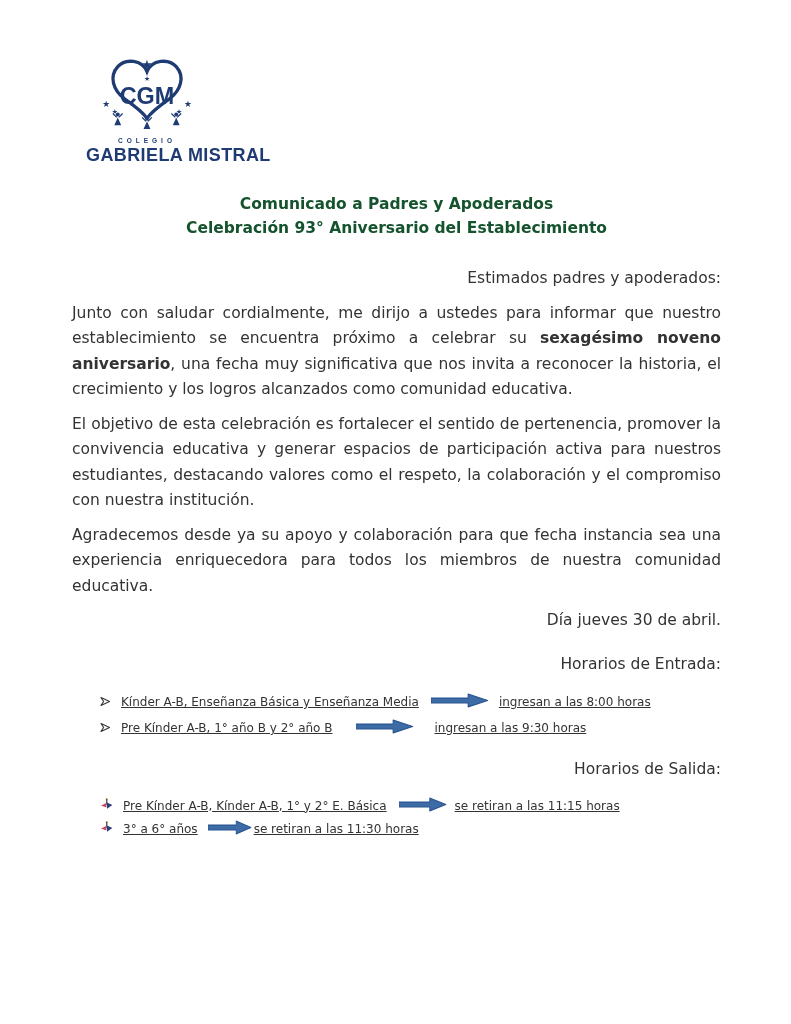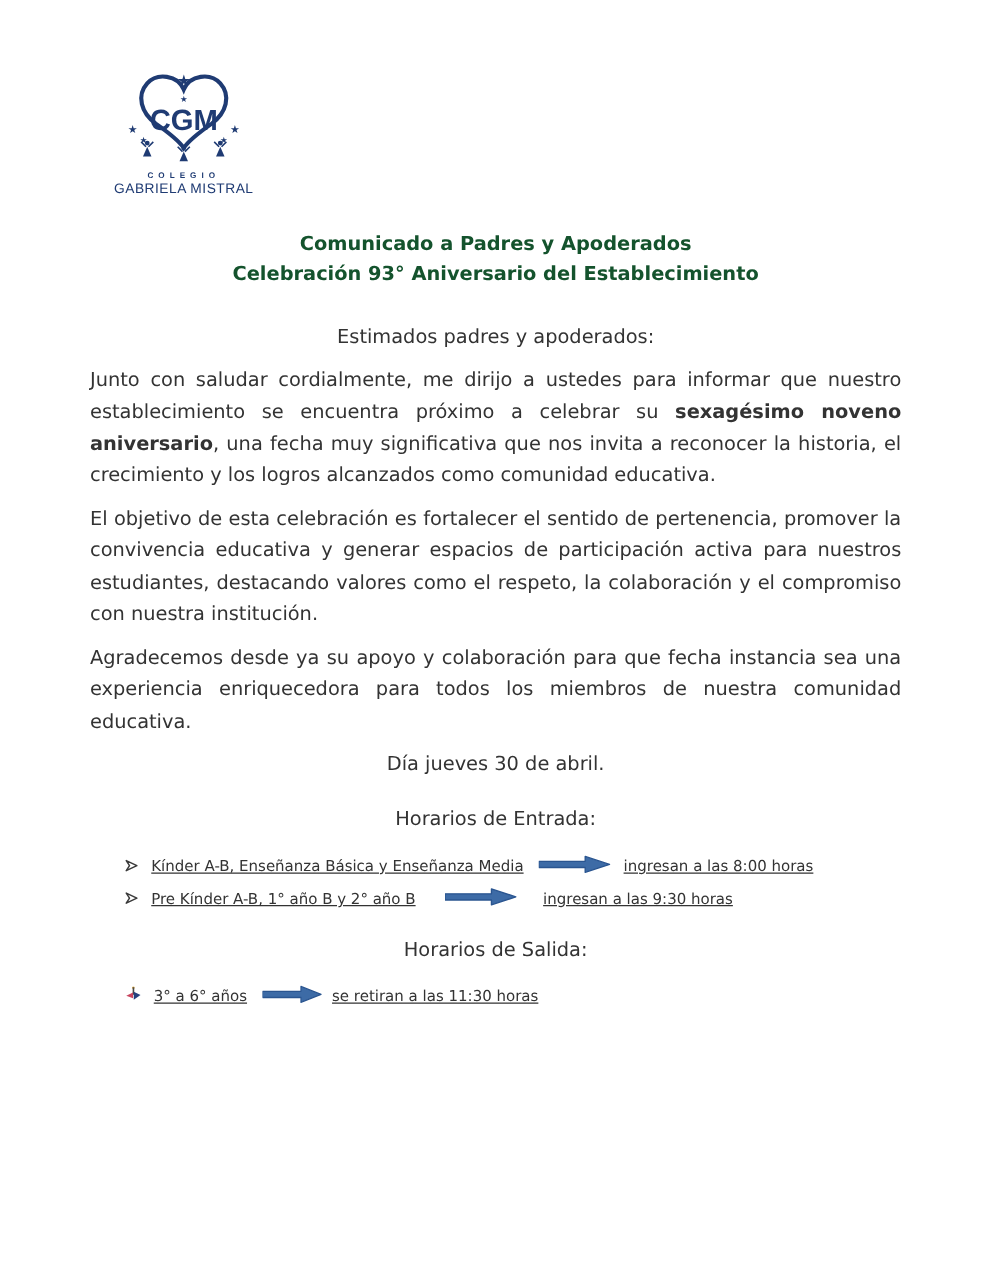--- a/index.html
+++ b/index.html
@@ -6,28 +6,28 @@
   body{
     width:791px;height:1024px;overflow:hidden;background:#ffffff;
     font-family:"DejaVu Sans",sans-serif;color:#333333;
     -webkit-font-smoothing:antialiased;
   }
   .page{padding:56px 70px 0 72px;}
 
   
   .logo{margin-left:14px;width:122px;text-align:center;color:#1f3b73;}
   .logo-colegio{font-family:"Liberation Sans",sans-serif;font-size:6.5px;letter-spacing:4px;font-weight:bold;margin-top:1px;}
-  .logo-name{font-family:"Liberation Sans",sans-serif;font-size:11px;font-weight:normal;letter-spacing:0.4px;margin-top:1px;white-space:nowrap;}
+  .logo-name{font-family:"Liberation Sans",sans-serif;font-size:18px;font-weight:bold;letter-spacing:0.4px;margin-top:1px;white-space:nowrap;}
 
   
   .doc-title{margin:26px 0;text-align:center;font-weight:bold;font-size:15.5px;line-height:24px;color:#14532d;}
 
   
   .bodytext p{margin:0 0 9px;font-size:15.5px;line-height:25.5px;text-align:justify;}
-  .bodytext .no-justify{text-align:center;}
+  .bodytext .no-justify{text-align:right;}
   .bold{font-weight:bold;}
   .date-line{margin:8px 0 18px !important;}
   .section-heading{margin:0 0 12px !important;}
 
   
   ul.sched{list-style:none;margin:0 0 16px;padding:0 0 0 28px;}
   ul.sched li{font-size:12px;white-space:nowrap;text-decoration:underline;}
   ul.entrada li{line-height:26px;}
   ul.salida{margin-bottom:0;}
   ul.salida li{line-height:23px;}
@@ -113,19 +113,29 @@
 
     <p class="no-justify section-heading">Horarios de Salida:</p>
 
     <ul class="sched salida">
       <li>
         <svg class="bullet-svg" width="13" height="13" viewBox="0 0 13 13">
           <circle cx="6.7" cy="1.1" r="1" fill="#e0a32e"></circle>
           <rect x="6.1" y="0.8" width="1.3" height="6" fill="#4a4a4a"></rect>
           <path d="M1,7.6 L6.4,5 L6.4,9.6 Z" fill="#c8455f"></path>
           <path d="M7,4.4 L12.4,7 L7,10.8 Z" fill="#24407e"></path>
+        </svg><span>Pre Kínder A-B, Kínder A-B, 1° y 2° E. Básica</span><svg class="arrow" viewBox="0 0 64 16" preserveAspectRatio="none">
+          <path d="M0,5.4 L41,5.4 L41,1.2 L62.5,8 L41,14.8 L41,10.6 L0,10.6 Z" stroke="#2a5590" stroke-width="1.2" stroke-linejoin="round" fill="#3d6ba6"></path>
+        </svg><span>se retiran a las 11:15 horas</span>
+      </li>
+      <li>
+        <svg class="bullet-svg" width="13" height="13" viewBox="0 0 13 13">
+          <circle cx="6.7" cy="1.1" r="1" fill="#e0a32e"></circle>
+          <rect x="6.1" y="0.8" width="1.3" height="6" fill="#4a4a4a"></rect>
+          <path d="M1,7.6 L6.4,5 L6.4,9.6 Z" fill="#c8455f"></path>
+          <path d="M7,4.4 L12.4,7 L7,10.8 Z" fill="#24407e"></path>
         </svg><span>3° a 6° años</span><svg class="arrow" viewBox="0 0 64 16" preserveAspectRatio="none">
           <path d="M0,5.4 L41,5.4 L41,1.2 L62.5,8 L41,14.8 L41,10.6 L0,10.6 Z" stroke="#2a5590" stroke-width="1.2" stroke-linejoin="round" fill="#3d6ba6"></path>
         </svg><span>se retiran a las 11:30 horas</span>
       </li>
     </ul>
   </div>
 </div>
 
 </body></html>

